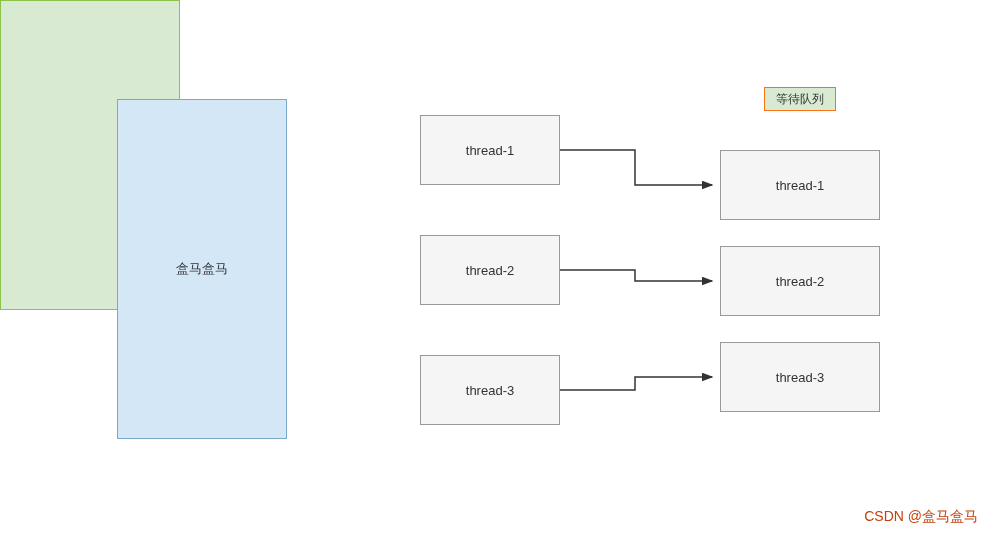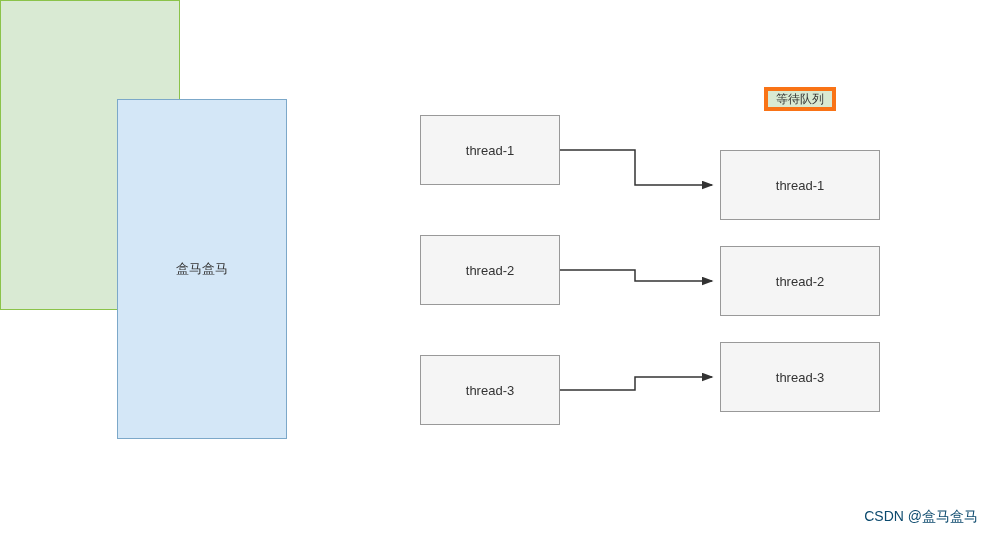--- a/index.html
+++ b/index.html
@@ -32,42 +32,42 @@
       border: 1px solid #999;
     }
     .t1 { left: 420px; top: 115px; }
     .t2 { left: 420px; top: 235px; }
     .t3 { left: 420px; top: 355px; }
 
     .queue-label {
       left: 764px; top: 87px;
       width: 72px; height: 24px;
       background: #d9ead3;
-      border: 4px solid #f97316;
+      border: 1px solid #f97316;
       font-size: 12px;
     }
     .queue-container {
       left: 710px; top: 126px;
       width: 180px; height: 310px;
       background: #d9ead3;
       border: 1px solid #8bc34a;
     }
     .queue-item {
       width: 160px; height: 70px;
       background: #f5f5f5;
       border: 1px solid #999;
     }
     .q1 { left: 720px; top: 150px; }
     .q2 { left: 720px; top: 246px; }
     .q3 { left: 720px; top: 342px; }
 
     .watermark {
       position: absolute;
       right: 18px; bottom: 14px;
-      color: #0c4a6e;
+      color: #c2410c;
       font-size: 14px;
       font-family: Arial, "Microsoft YaHei", sans-serif;
     }
 
     svg.arrows {
       position: absolute;
       left: 0; top: 0;
       width: 996px; height: 540px;
       pointer-events: none;
     }

